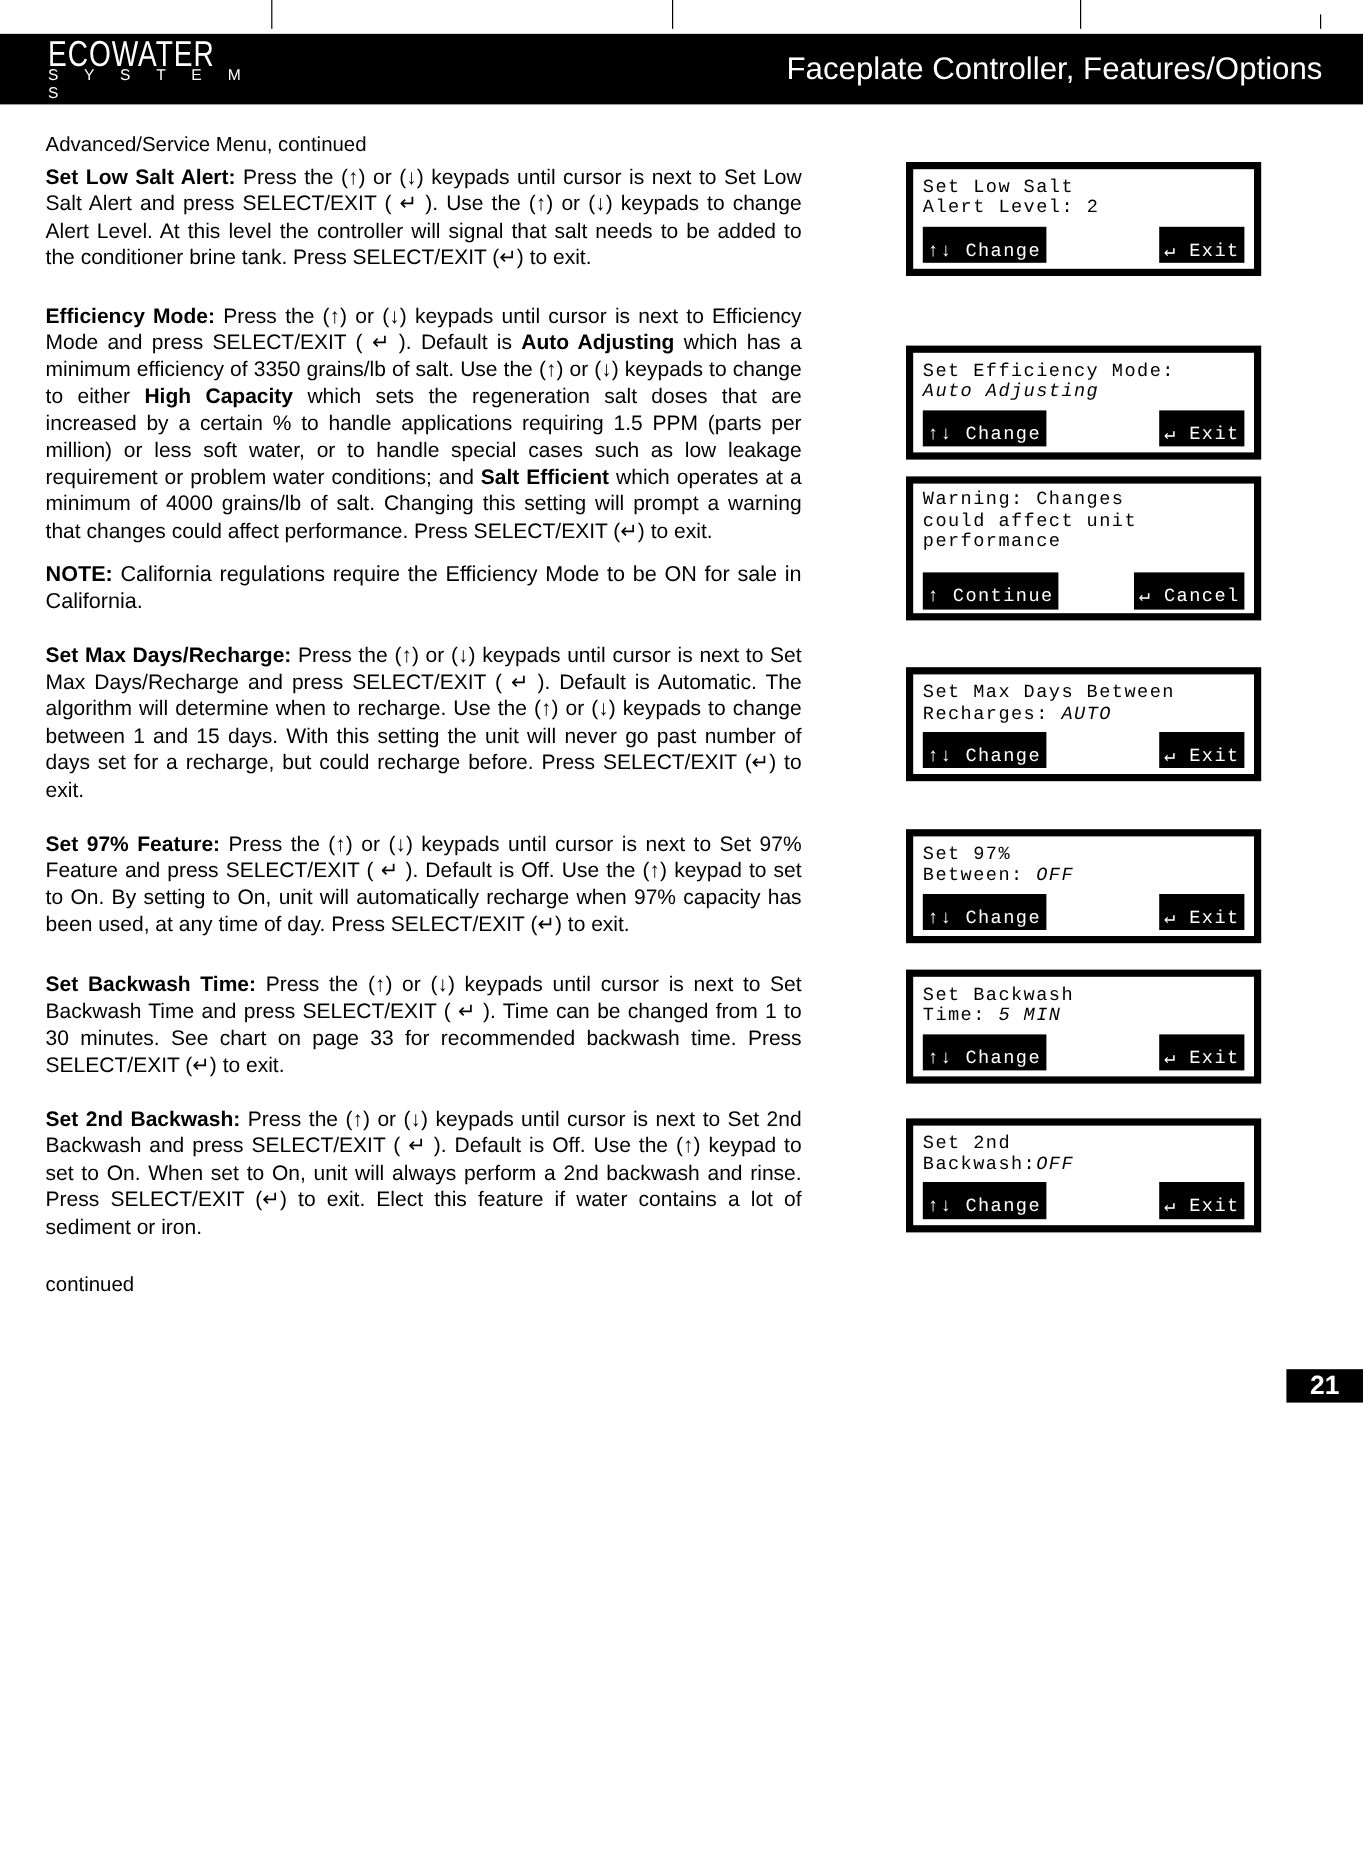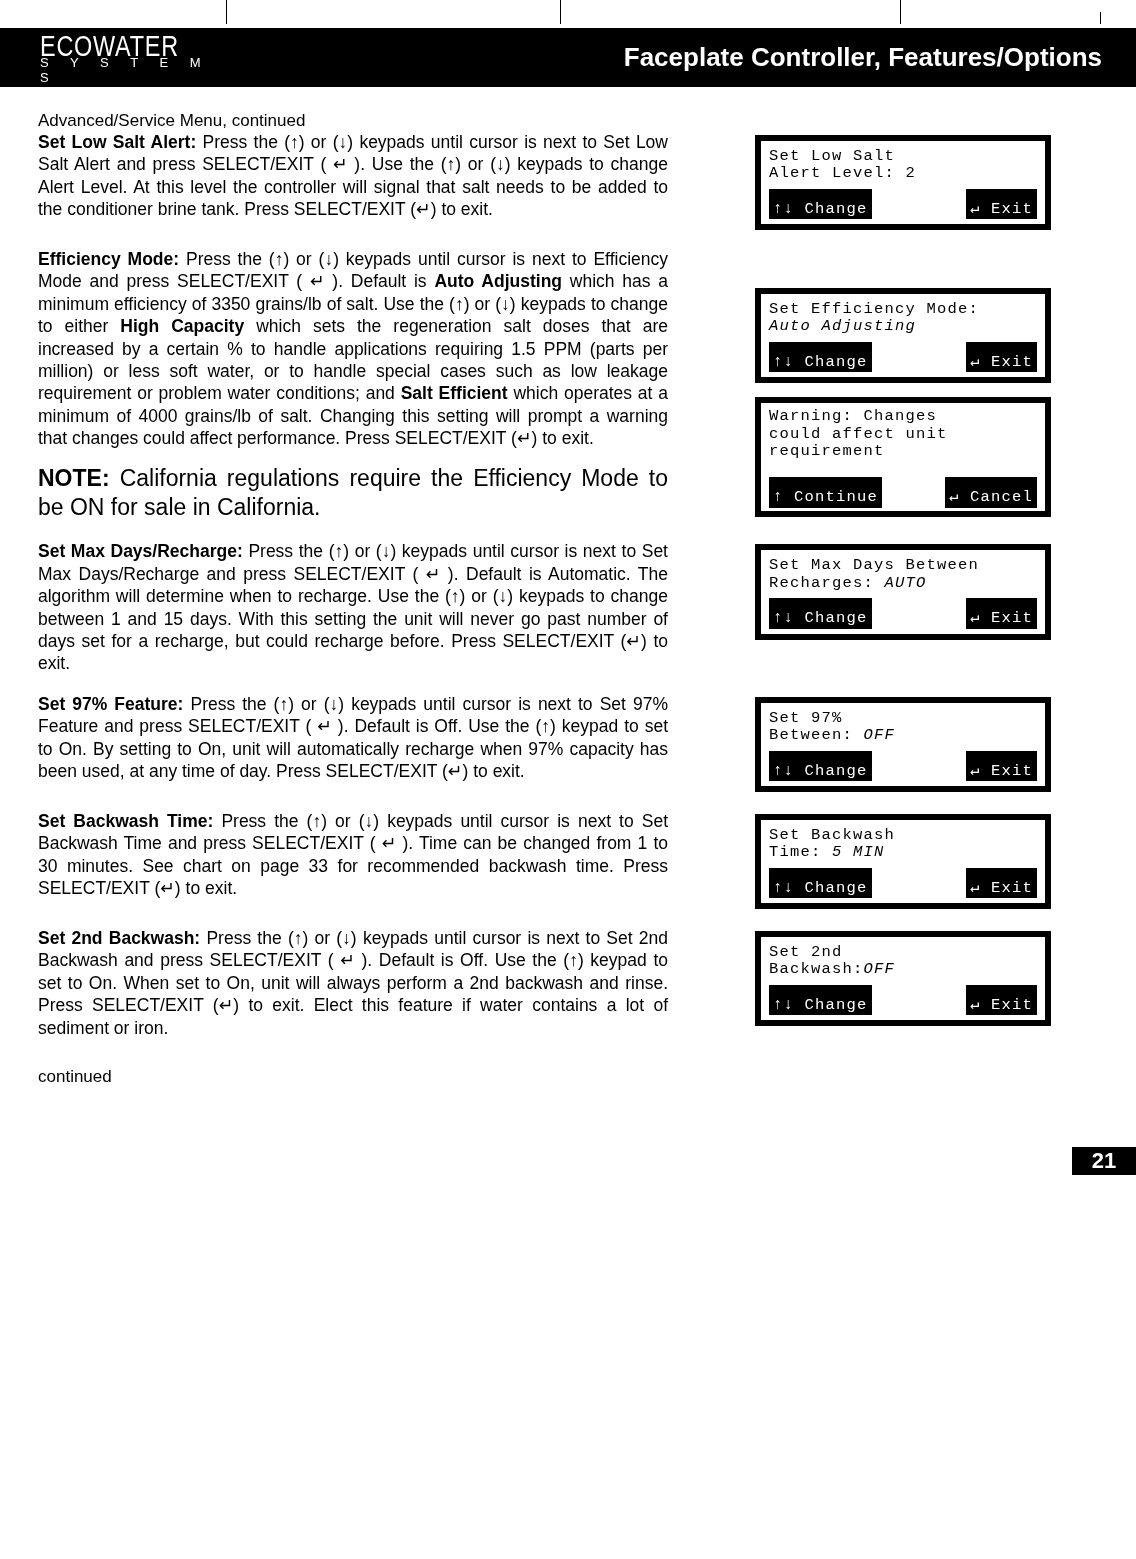--- a/index.html
+++ b/index.html
@@ -40,48 +40,48 @@
     transform-origin: left center;
   }
   .logo .sub {
     font-size: 13px;
     letter-spacing: 9px;
     margin-top: -4px;
   }
   .title {
     flex: 1;
     font-size: 26px;
-    font-weight: bold;
+    font-weight: normal;
     text-align: right;
     padding: 14px 34px 10px 0;
   }
 
   .page {
     padding: 24px 34px 40px 38px;
   }
   .subhead {
     font-size: 17px;
   }
 
   .row {
     display: flex;
-    align-items: flex-start;
+    align-items: center;
     gap: 36px;
     margin-bottom: 18px;
   }
   .col-text { flex: 0 0 630px; }
   .col-lcd { flex: 1; display: flex; flex-direction: column; gap: 14px; padding-top: 4px; }
 
   p.body {
     font-size: 17.5px;
     line-height: 1.28;
     text-align: justify;
   }
   p.note {
-    font-size: 23px;
+    font-size: 18px;
     line-height: 1.28;
     text-align: justify;
     margin-top: 14px;
   }
   strong { font-weight: bold; }
 
   
   .lcd {
     background: #000;
     padding: 6px;
@@ -196,21 +196,21 @@
           <div class="lcd-foot">
             <span class="l">Change</span>
             <span class="r">Exit</span>
           </div>
         </div>
       </div>
       <div class="lcd">
         <div class="lcd-inner" style="padding:5px 8px 3px 8px;">
           <div class="lcd-line">Warning: Changes</div>
           <div class="lcd-line">could affect unit</div>
-          <div class="lcd-line">requirement</div>
+          <div class="lcd-line">performance</div>
           <div class="lcd-foot lcd-foot-alt" style="margin-top:17px;">
             <span class="l">Continue</span>
             <span class="r">Cancel</span>
           </div>
         </div>
       </div>
     </div>
   </div>
 
   <div class="row">

